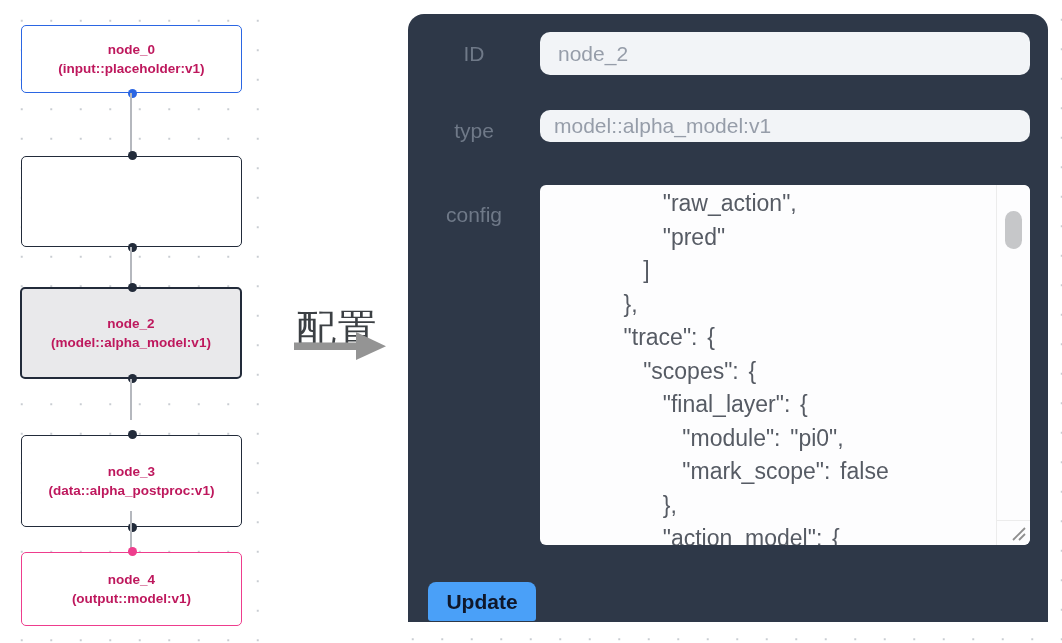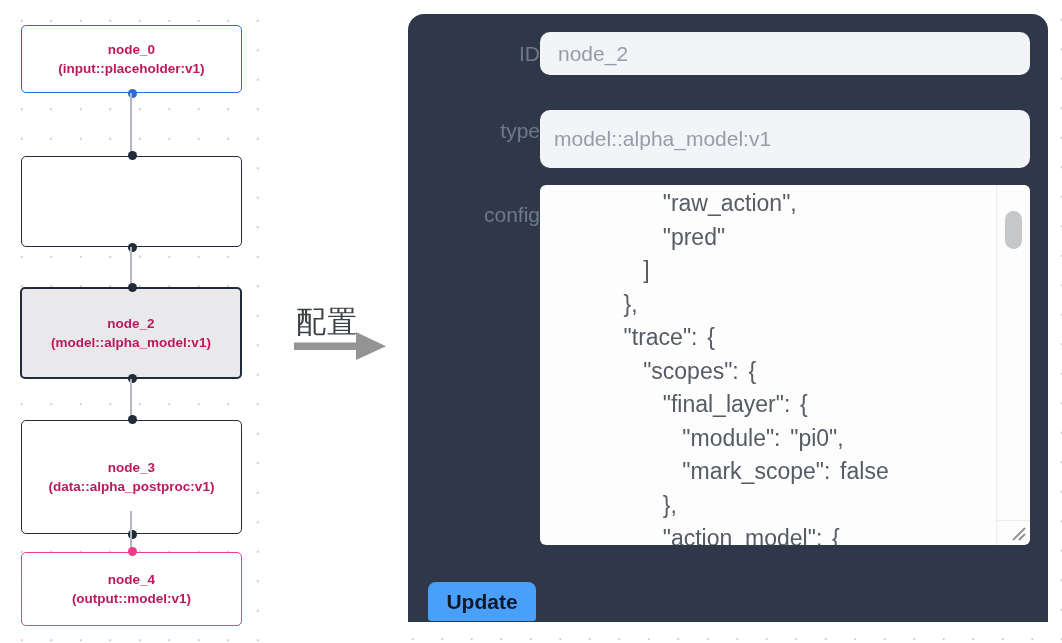--- a/index.html
+++ b/index.html
@@ -27,42 +27,42 @@
   .node .node-text{width:178px;word-break:break-all;}
   .node.selected{border-width:2.5px;background:#e9e9eb;left:20px;width:222px;}
   .port{position:absolute;width:9px;height:9px;border-radius:50%;background:#222b3a;left:105.5px;}
   .port.in{top:-6px;}
   .port.out{bottom:-6px;}
   .edge{position:absolute;left:130px;width:1.5px;background:#b5b8be;}
 
   
   #annotation-label{
     position:absolute;left:296px;top:302px;width:100px;
-    font-size:30px;color:#3c4044;letter-spacing:1px;
+    font-size:40px;color:#3c4044;letter-spacing:1px;
   }
   #annotation-arrow{position:absolute;left:294px;top:331px;}
 
   
   #config-panel{
     position:absolute;left:408px;top:14px;width:640px;height:608px;
     background:#2e3848;border-radius:16px 16px 0 0;
   }
   .field-label{
-    position:absolute;left:0;width:132px;text-align:right;
+    position:absolute;left:0;width:132px;text-align:center;
     color:#6f7988;font-size:21px;
   }
   .field-input{
     position:absolute;left:132px;width:490px;border:none;outline:none;
     background:#f2f4f7;border-radius:10px;color:#969da9;font-size:21px;
     padding:0 18px;font-family:"Liberation Sans","DejaVu Sans",sans-serif;
   }
   #id-label{top:18px;line-height:43px;}
   #id-input{top:18px;height:43px;}
   #type-label{top:96px;line-height:42px;}
-  #type-input{top:96px;height:58px;padding-left:14px;}
+  #type-input{top:96px;height:32px;padding-left:14px;}
   #config-label{top:189px;line-height:24px;}
   #config-box{
     position:absolute;left:132px;top:171px;width:490px;height:360px;
     background:#fdfdfe;border-radius:6px;overflow:hidden;
   }
   #config-text{
     position:absolute;left:0;top:2px;right:34px;bottom:0;
     white-space:pre;overflow:hidden;
     padding-left:64px;word-spacing:3.4px;
     font-size:23px;line-height:33.5px;color:#565b64;
@@ -115,21 +115,21 @@
       <span class="port in" style="background: rgb(34, 43, 58);"></span>
       <div class="node-text">
         <span>node_2</span><br>
         <span>(model::alpha_model:v1)</span>
       </div>
       <span class="port out" style="background: rgb(34, 43, 58);"></span>
     </div>
 
     <div class="edge" style="top:379px;height:41px;"></div>
 
-    <div class="node" style="top: 420px; height: 114px; border-color: rgb(34, 43, 58);">
+    <div class="node" style="top: 435px; height: 92px; border-color: rgb(34, 43, 58);">
       <span class="port in" style="background: rgb(34, 43, 58);"></span>
       <div class="node-text">
         <span>node_3</span><br>
         <span>(data::alpha_postproc:v1)</span>
       </div>
       <span class="port out" style="background: rgb(34, 43, 58);"></span>
     </div>
 
     <div class="edge" style="top:511px;height:41px;"></div>
 

